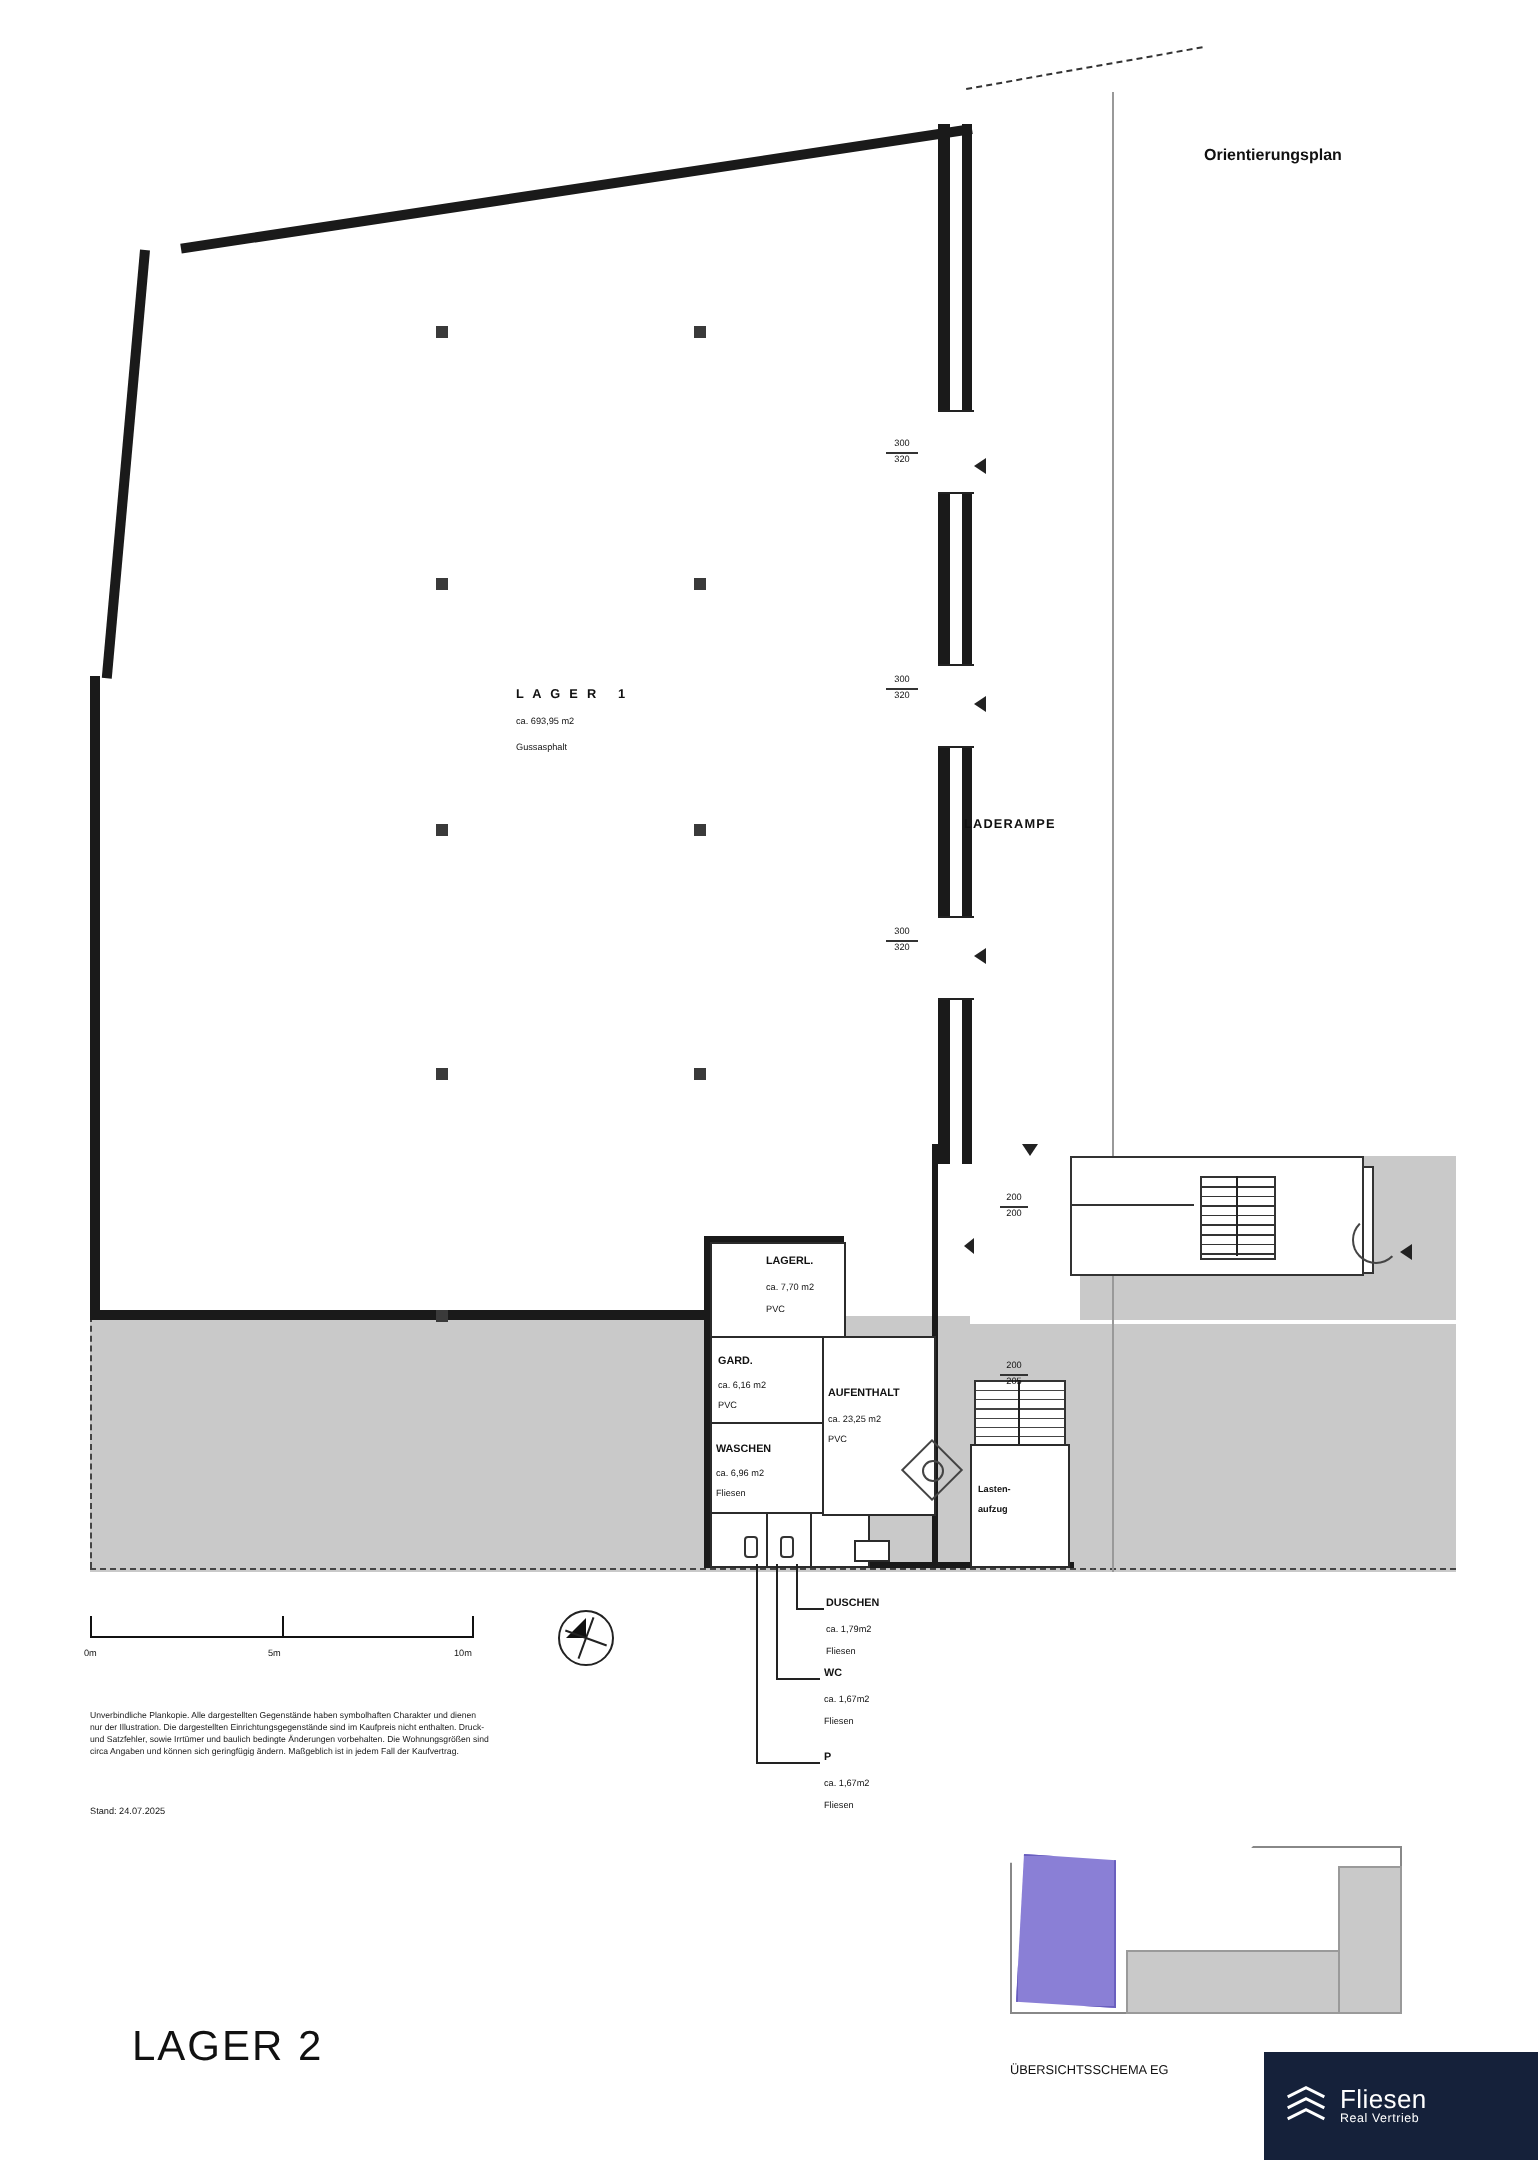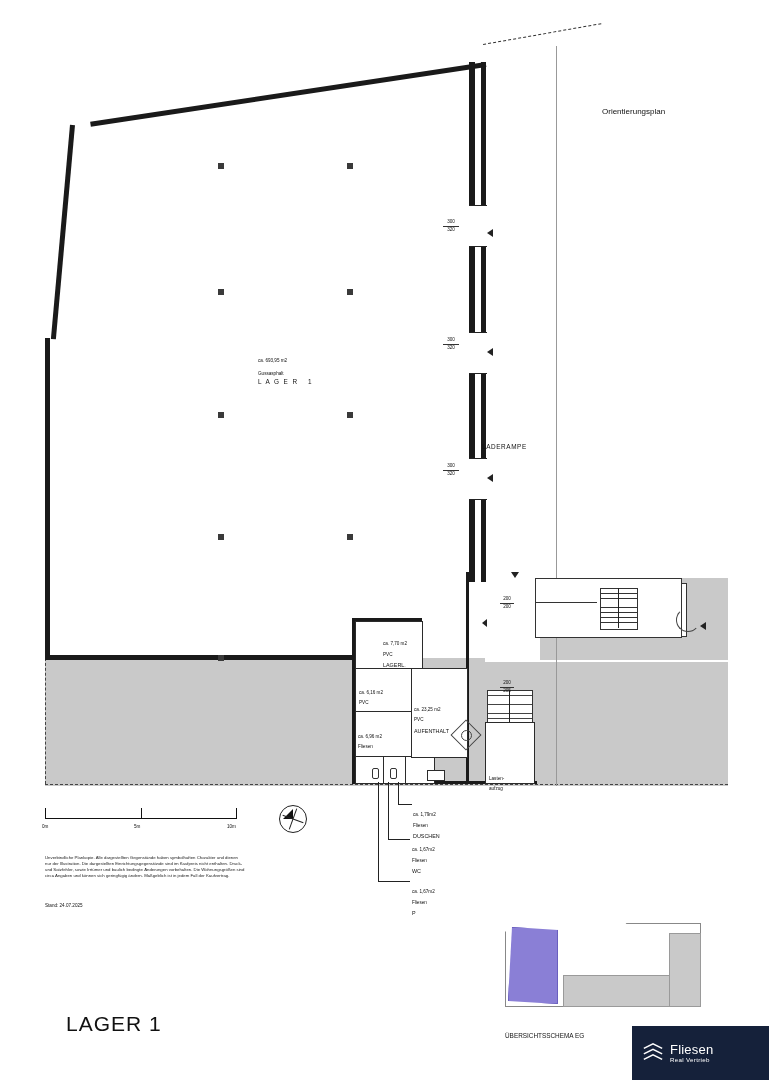--- a/index.html
+++ b/index.html
@@ -6,21 +6,21 @@
   body{width:769px;height:1080px;position:relative;font-family:"Liberation Sans",sans-serif;color:#111;overflow:hidden;}
   .plan{position:absolute;inset:0;}
   .abs{position:absolute;}
 
   
   .t{position:absolute;white-space:pre;line-height:1.15;}
   .tiny{font-size:4.6px;}
   .xs{font-size:5.4px;}
   .sm{font-size:6.4px;}
   .md{font-size:8px;}
-  .bold{font-weight:normal;margin-top:34px;}
+  .bold{font-weight:bold;}
   .center{text-align:center;}
 
   
   .greyband{background:#c9c9c9;}
 
   
   .wall{background:#1a1a1a;position:absolute;}
 
   
   .roombox{position:absolute;border:1px solid #2b2b2b;background:#ffffff;}
@@ -209,21 +209,21 @@
   <div class="t tiny" style="left:45px;top:903px;">Stand: 24.07.2025</div>
 
   <div class="mini" style="left:505px;top:915px;width:195px;height:95px;">
     <div class="whiteshape" style="left:0px;top:8px;width:194px;height:82px;clip-path:polygon(0 10%,58% 10%,62% 0,100% 0,100% 100%,0 100%);"></div>
     <div class="blue" style="left:3px;top:12px;width:48px;height:75px;clip-path:polygon(8% 0,100% 4%,100% 100%,0 96%);"></div>
     <div class="greyshape" style="left:58px;top:60px;width:136px;height:30px;"></div>
     <div class="greyshape" style="left:164px;top:18px;width:30px;height:72px;"></div>
   </div>
   <div class="t sm" style="left:505px;top:1032px;">ÜBERSICHTSSCHEMA EG</div>
 
-  <div class="t" style="left:66px;top:1012px;font-size:21px;letter-spacing:1px;">LAGER 1</div>
+  <div class="t" style="left:66px;top:1012px;font-size:21px;letter-spacing:1px;">LAGER 2</div>
 
   <div class="logo" style="left:632px;top:1026px;width:137px;height:54px;">
     <svg width="22" height="22" viewBox="0 0 24 24">
       <path d="M2 7 L12 2 L22 7" fill="none" stroke="#ffffff" stroke-width="1.6"></path>
       <path d="M2 13 L12 8 L22 13" fill="none" stroke="#ffffff" stroke-width="1.6"></path>
       <path d="M2 19 L12 14 L22 19" fill="none" stroke="#ffffff" stroke-width="1.6"></path>
     </svg>
     <span class="ltxt">
       <span class="l1">Fliesen</span>
       <span class="l2">Real Vertrieb</span>

